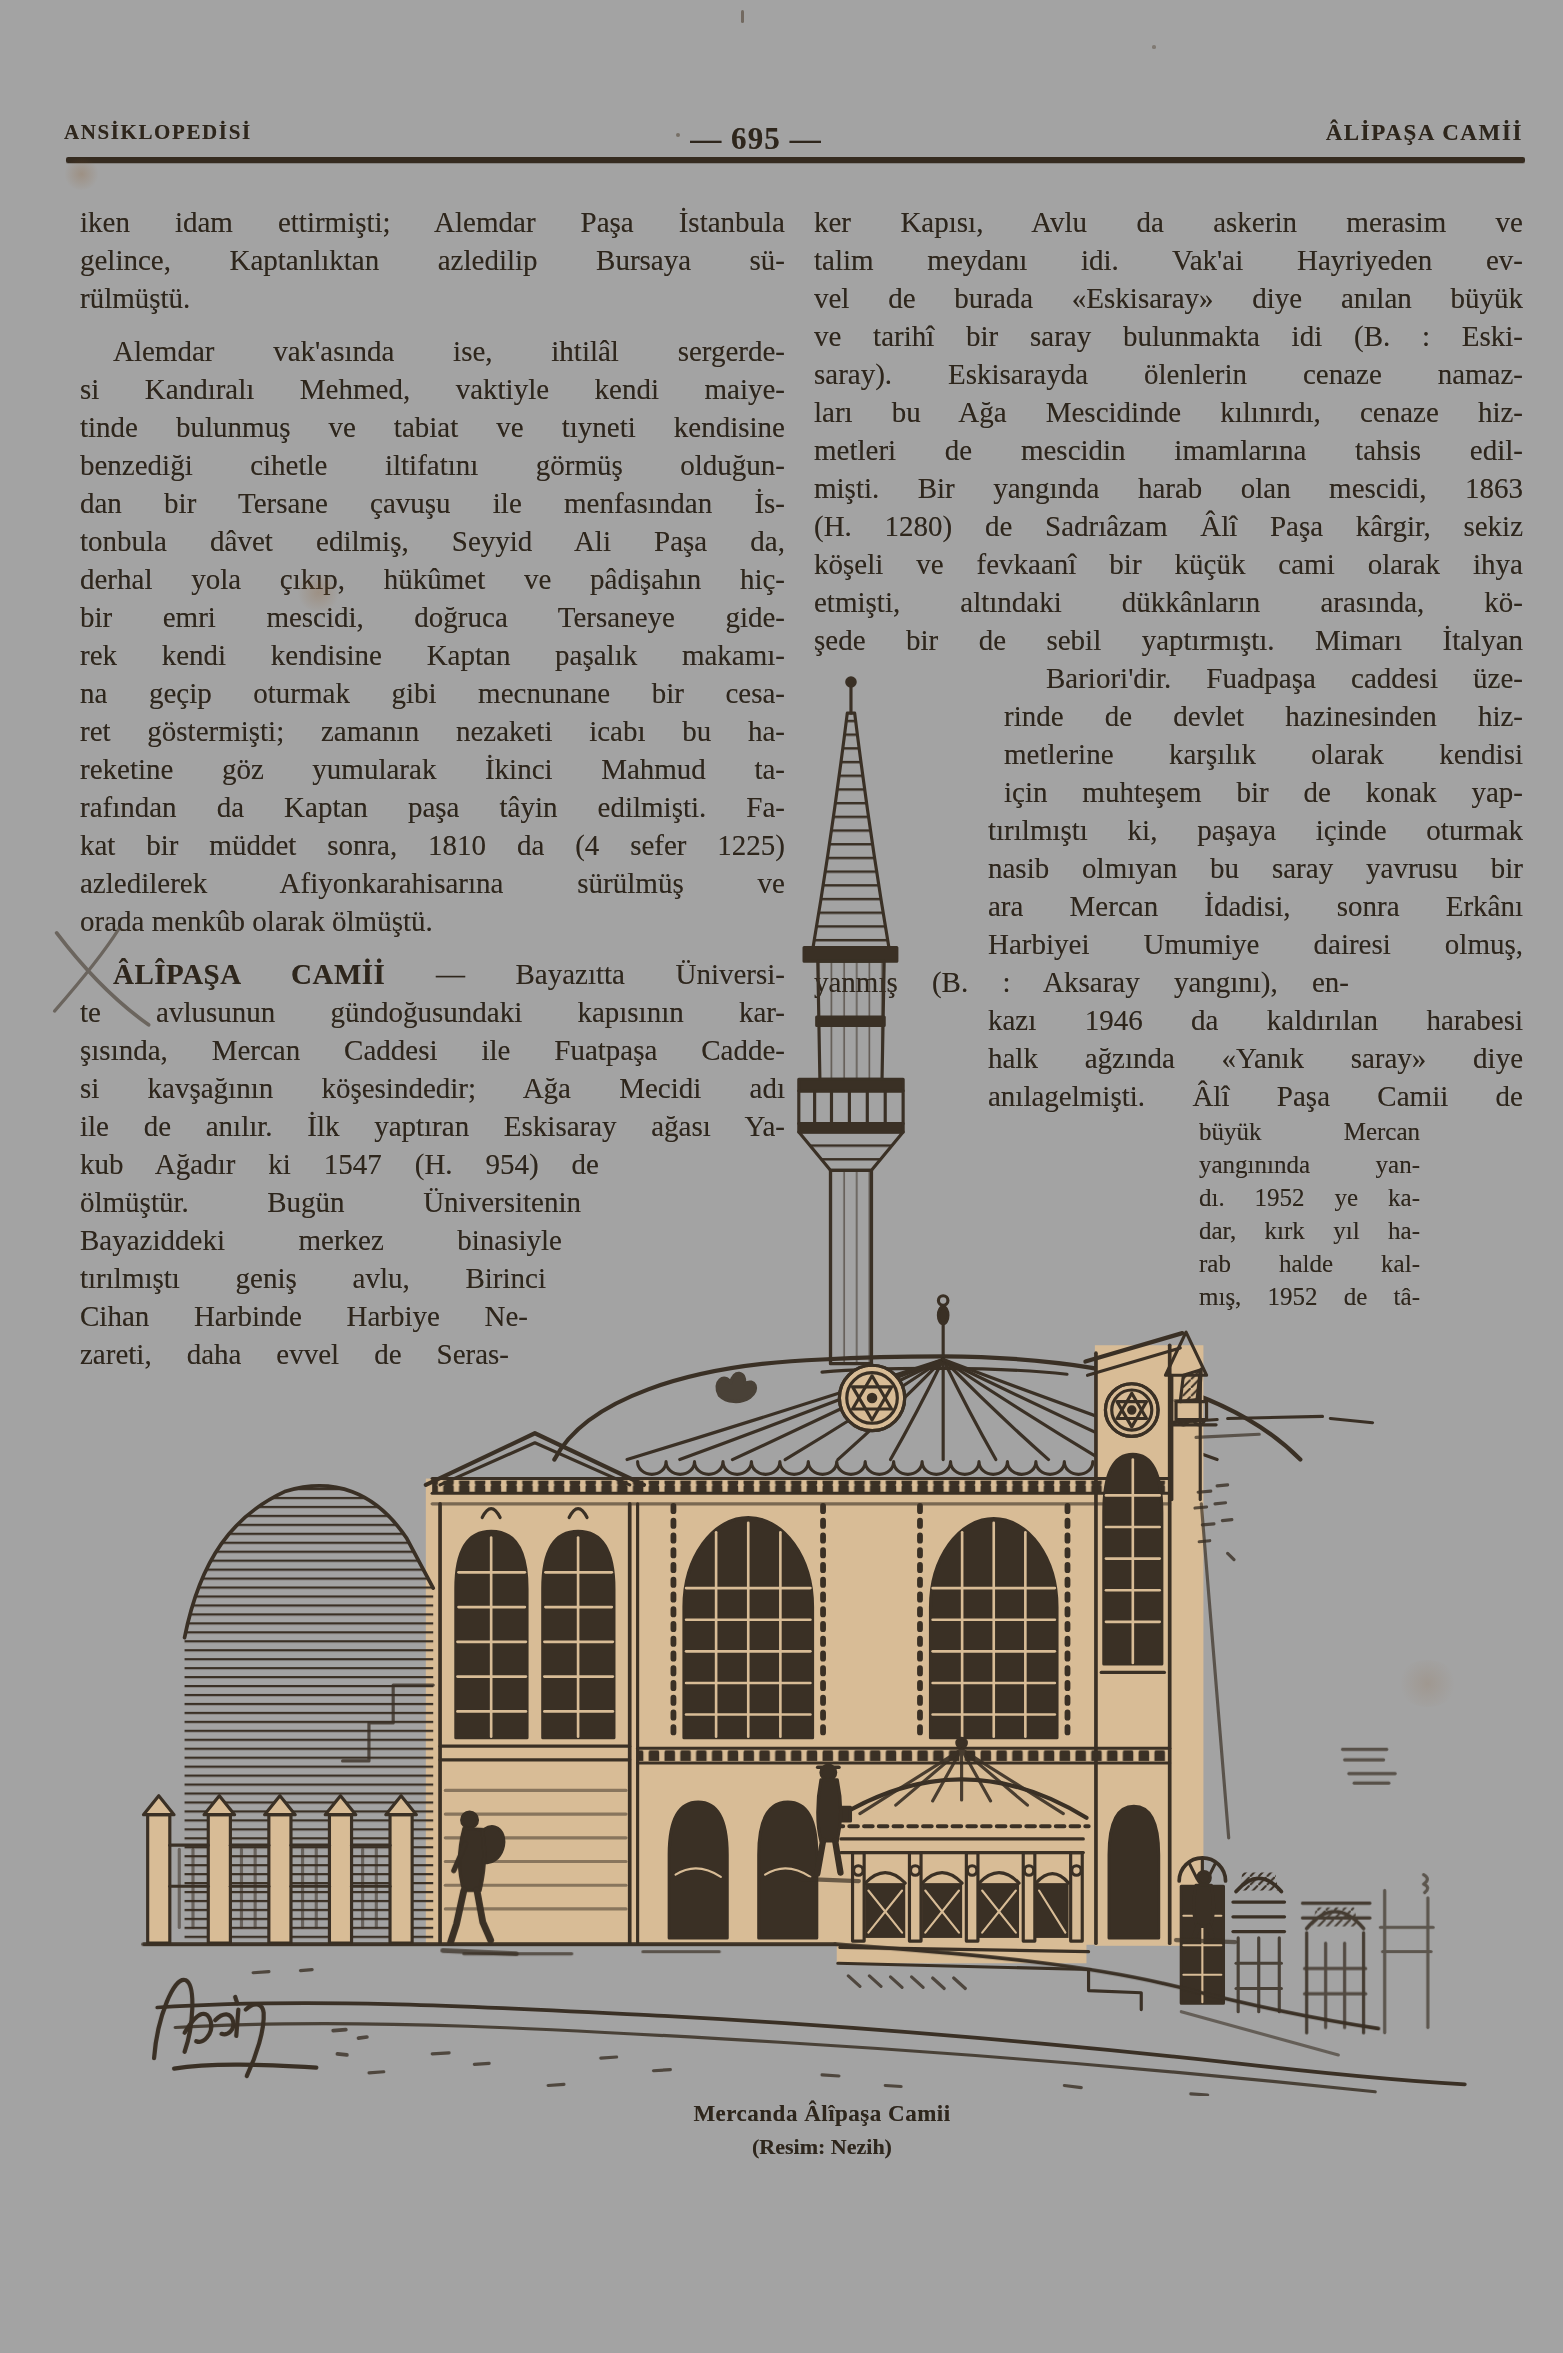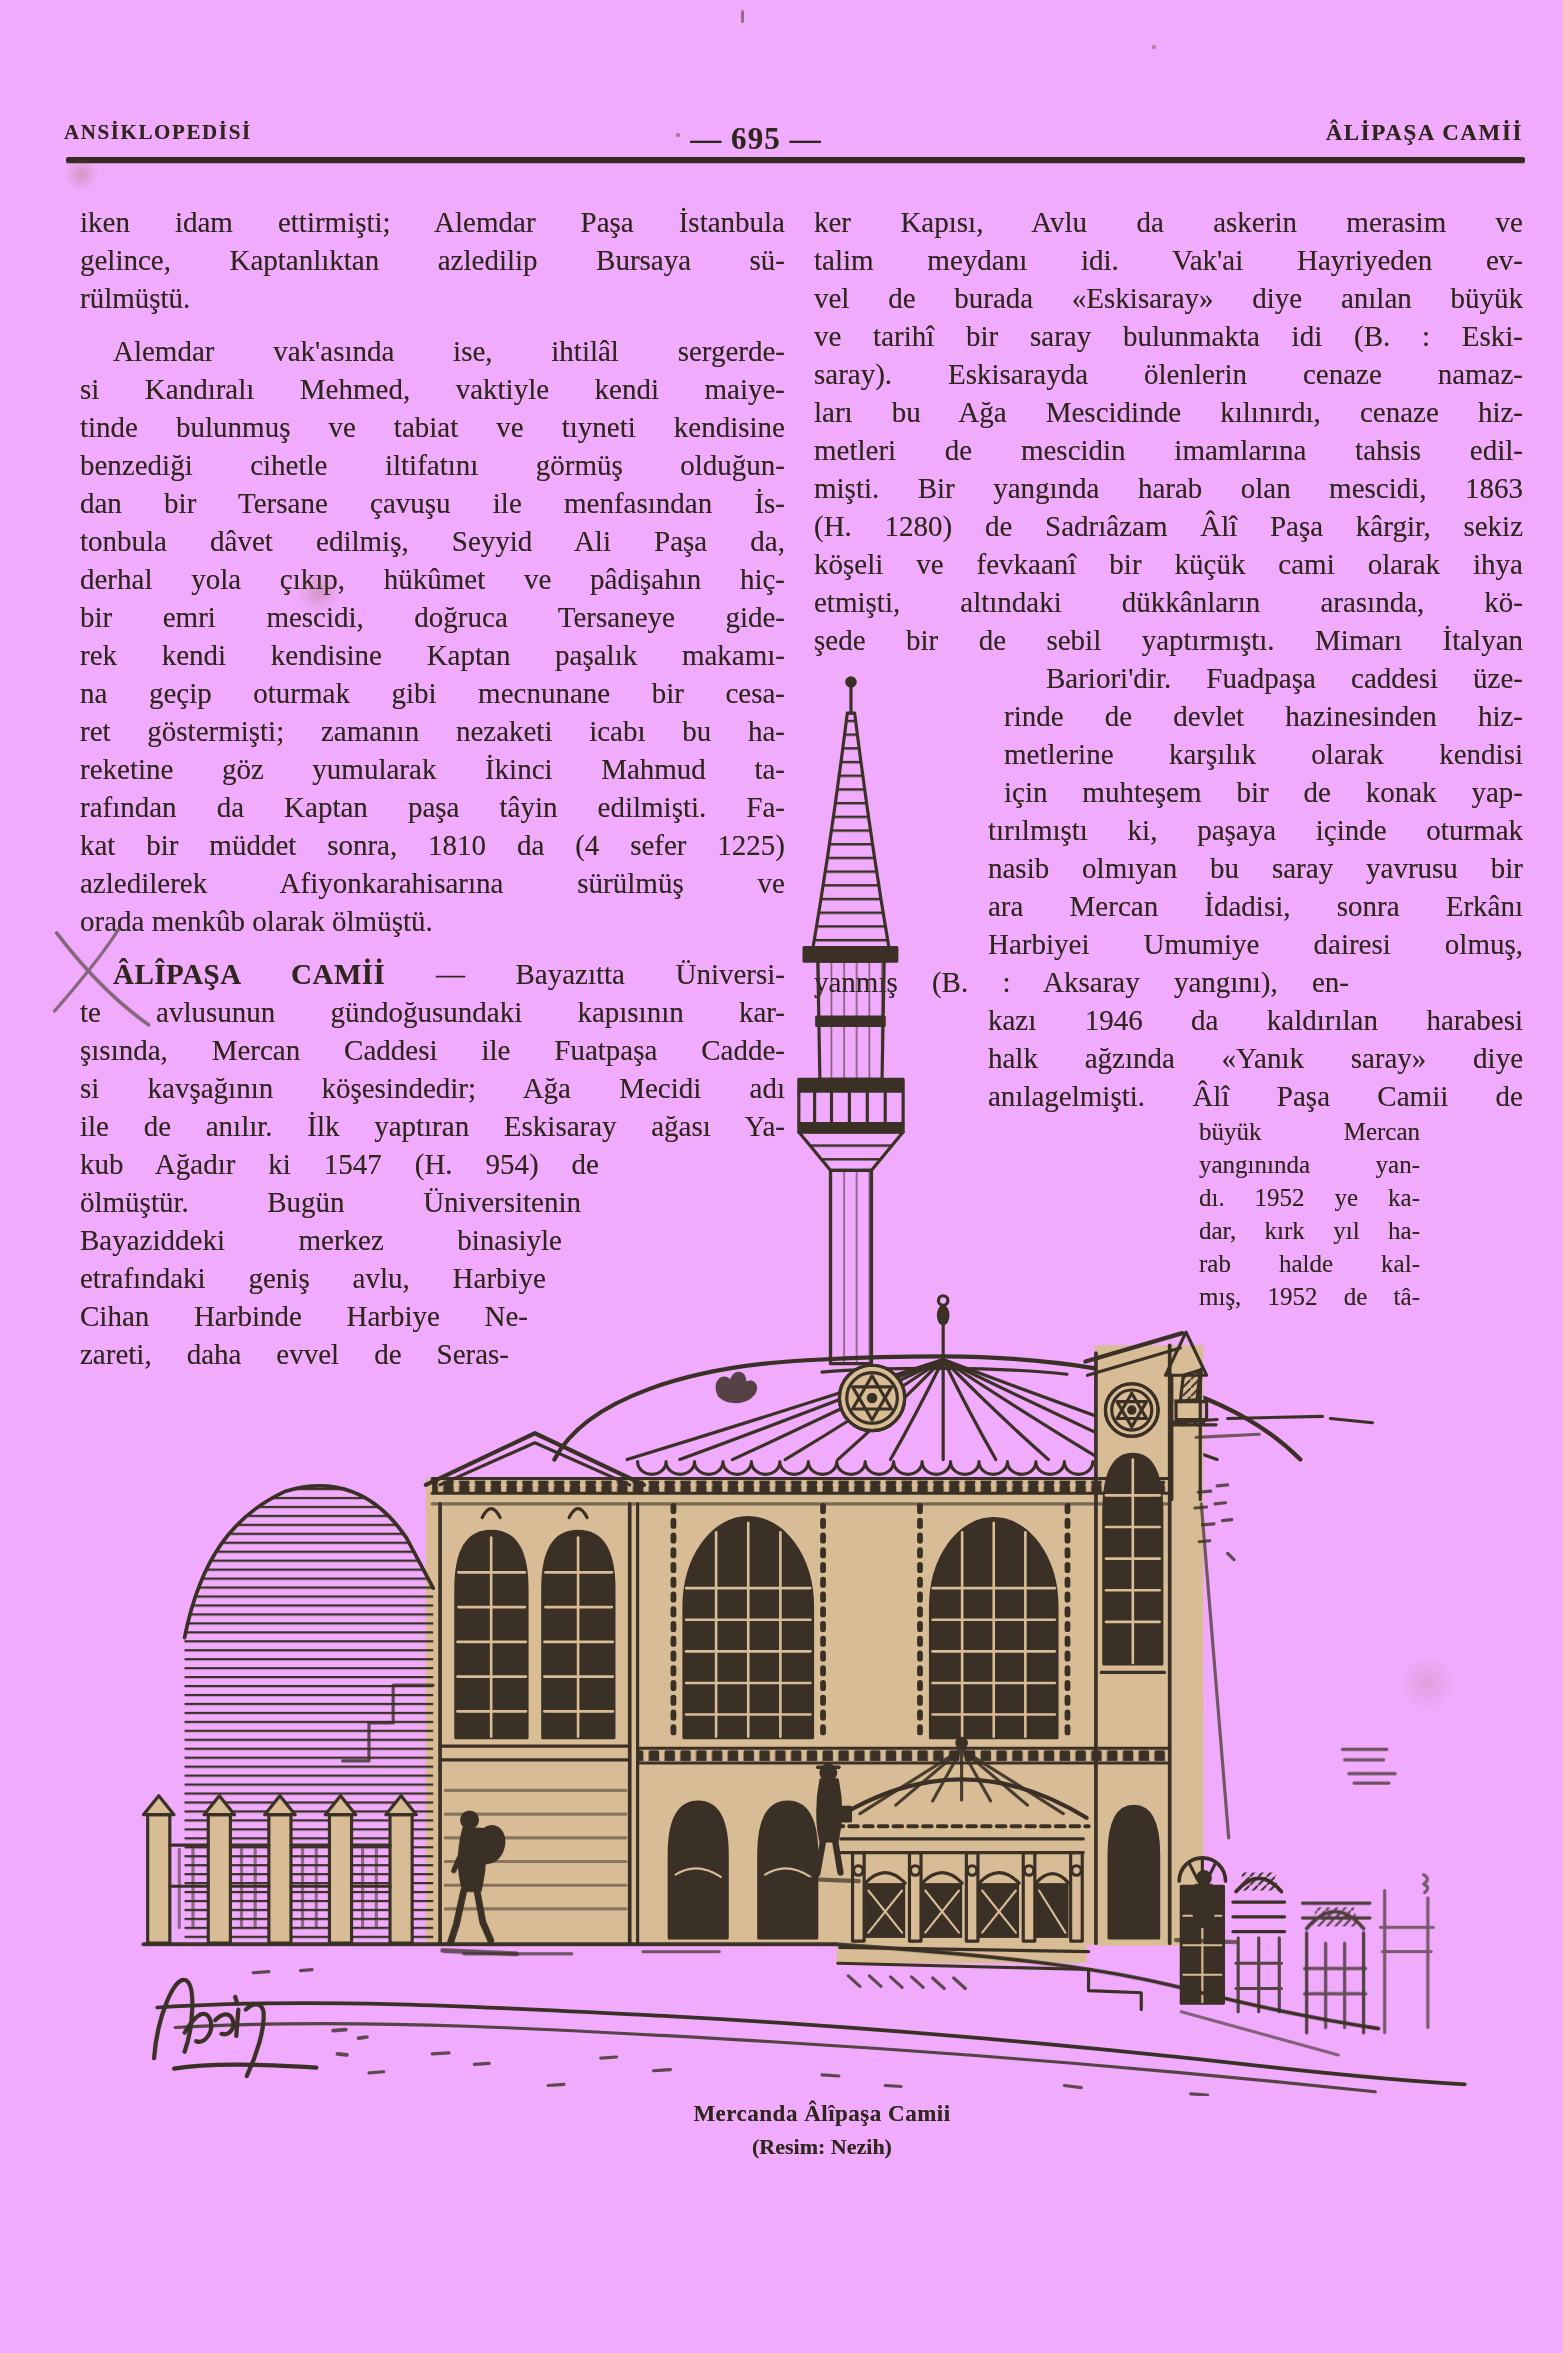--- a/index.html
+++ b/index.html
@@ -3,21 +3,21 @@
 <meta charset="utf-8">
 <style>
   html,body{margin:0;padding:0;}
   body{width:1564px;height:2354px;position:relative;overflow:hidden;
        font-family:"Liberation Serif",serif;}
   .page{position:absolute;inset:0;
     background:
       radial-gradient(140% 90% at 72% 35%, rgba(255,238,210,0.30), rgba(255,238,210,0) 60%),
       radial-gradient(120% 120% at -5% 110%, rgba(120,85,50,0.18), rgba(120,85,50,0) 55%),
       linear-gradient(103deg,#cfae85,#d6b68e 26%,#dabc96 48%,#decux 0,#dfc3a0 72%,#d8ba93 100%);
-    background-color:#f0abfc;}
+    background-color:#a3a3a3;}
   .ink{color:#2e261c;text-shadow:0 0 0.5px rgba(46,38,28,.45);}
   
   .hdr{position:absolute;top:120px;left:0;width:100%;height:32px;}
   .hdr .hleft{position:absolute;left:64px;top:0;font-size:21px;font-weight:bold;letter-spacing:1.6px;}
   .hdr .hcenter{position:absolute;left:632px;width:248px;top:1.1px;text-align:center;font-size:31px;font-weight:bold;letter-spacing:1.1px;}
   .hdr .hright{position:absolute;right:41px;top:0;font-size:23px;font-weight:bold;letter-spacing:1.6px;}
   .rule{position:absolute;left:66px;top:157px;width:1459px;height:5.8px;background:#352b20;
         box-shadow:0 1.1px 0 rgba(53,43,32,.25);border-radius:2.1px;}
   
   .col{position:absolute;top:203px;}
@@ -72,21 +72,21 @@
     <div class="line">azledilerek Afiyonkarahisarına sürülmüş ve</div>
     <div class="line end">orada menkûb olarak ölmüştü.</div>
     <div class="line" style="margin-top:14.8px;padding-left:33px;"><span class="bold">ÂLÎPAŞA CAMİİ</span><span> — Bayazıtta Üniversi-</span></div>
     <div class="line">te avlusunun gündoğusundaki kapısının kar-</div>
     <div class="line">şısında, Mercan Caddesi ile Fuatpaşa Cadde-</div>
     <div class="line">si kavşağının köşesindedir; Ağa Mecidi adı</div>
     <div class="line">ile de anılır. İlk yaptıran Eskisaray ağası Ya-</div>
     <div class="line" style="width:519px;">kub Ağadır ki 1547 (H. 954) de</div>
     <div class="line" style="width:501px;">ölmüştür. Bugün Üniversitenin</div>
     <div class="line" style="width:482px;">Bayaziddeki merkez binasiyle</div>
-    <div class="line" style="width:466px;">etrafındaki geniş avlu, Harbiye</div>
+    <div class="line" style="width:466px;">tırılmıştı geniş avlu, Birinci</div>
     <div class="line" style="width:448px;">Cihan Harbinde Harbiye Ne-</div>
     <div class="line" style="width:429px;">zareti, daha evvel de Seras-</div>
   </div>
 
   <div class="col col-right">
     <div class="line">ker Kapısı, Avlu da askerin merasim ve</div>
     <div class="line">talim meydanı idi. Vak'ai Hayriyeden ev-</div>
     <div class="line">vel de burada «Eskisaray» diye anılan büyük</div>
     <div class="line">ve tarihî bir saray bulunmakta idi (B. : Eski-</div>
     <div class="line">saray). Eskisarayda ölenlerin cenaze namaz-</div>

